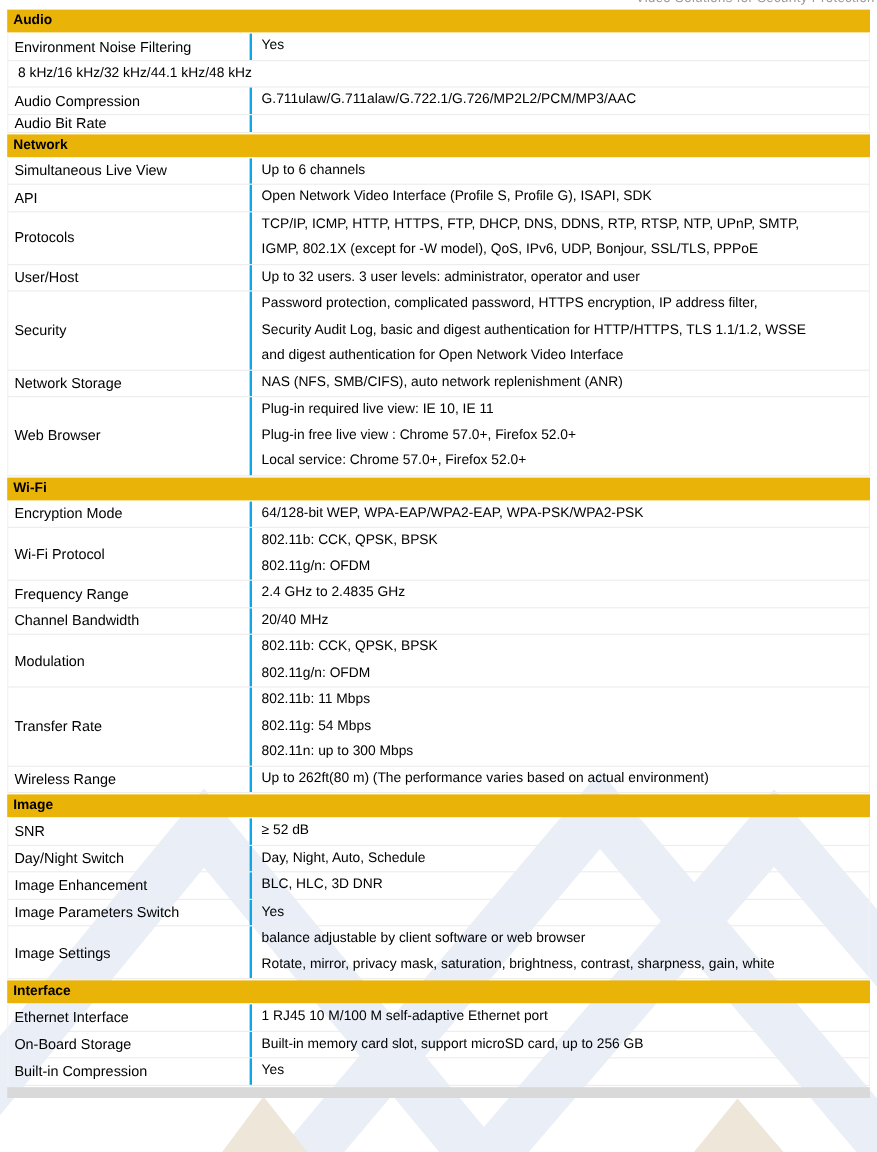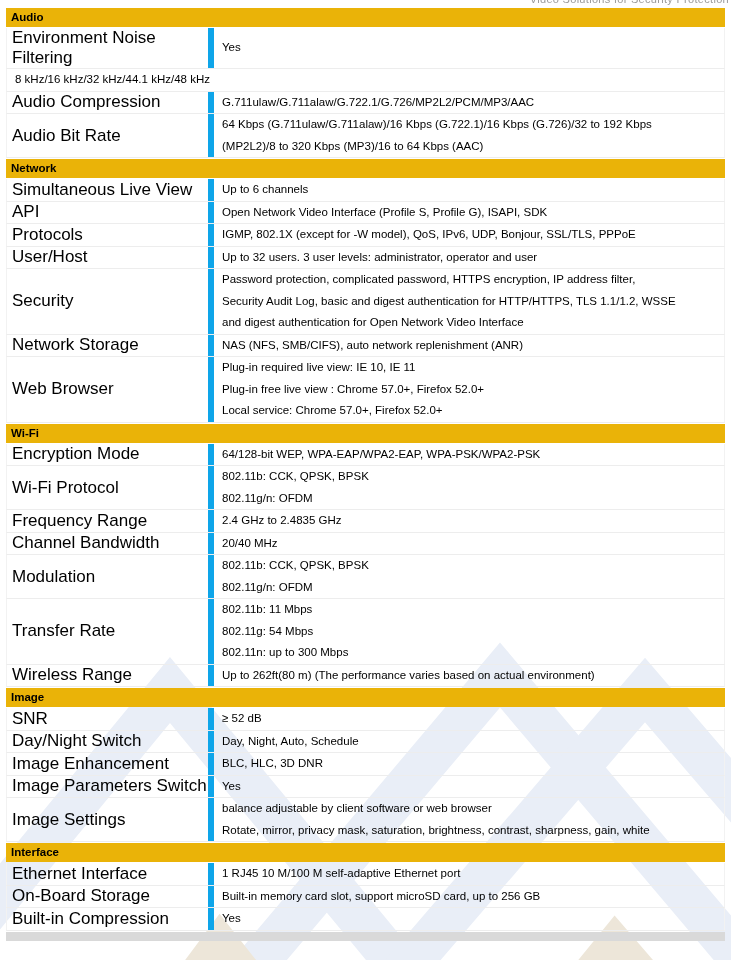--- a/index.html
+++ b/index.html
@@ -26,24 +26,24 @@
   }
   .row{
     display:flex;
     border-bottom:1px solid #ededed;
     border-left:1px solid #f2f2f2;
     border-right:1px solid #f2f2f2;
     background:transparent;
   }
   .lcell{
     width:196px;min-width:196px;
-    border-right:6px solid #0ea5e9;
+    border-right:2px solid #0ea5e9;
     display:flex;align-items:center;
     padding-left:5px;
-    font-size:17px;
+    font-size:12px;
   }
   .vcell{
     flex:1;
     padding-left:8px;
     font-size:11.5px;
     display:flex;flex-direction:column;justify-content:center;
   }
   .vline{line-height:21.5px;white-space:nowrap;}
   .next-band{
     height:9px;margin-top:1px;background:#d9d9d9;
@@ -81,41 +81,38 @@
       </div>
     </div>
     <div class="row">
       <div class="lcell">Audio Compression</div>
       <div class="vcell">
         <div class="vline">G.711ulaw/G.711alaw/G.722.1/G.726/MP2L2/PCM/MP3/AAC</div>
       </div>
     </div>
     <div class="row">
       <div class="lcell">Audio Bit Rate</div>
-      <div class="vcell">
-        <div class="vline">64 Kbps (G.711ulaw/G.711alaw)/16 Kbps (G.722.1)/16 Kbps (G.726)/32 to 192 Kbps</div>
-        <div class="vline">(MP2L2)/8 to 320 Kbps (MP3)/16 to 64 Kbps (AAC)</div>
-      </div>
     </div>
     <div class="sec-h">Network</div>
     <div class="row">
       <div class="lcell">Simultaneous Live View</div>
       <div class="vcell">
         <div class="vline">Up to 6 channels</div>
       </div>
     </div>
     <div class="row">
       <div class="lcell">API</div>
       <div class="vcell">
         <div class="vline">Open Network Video Interface (Profile S, Profile G), ISAPI, SDK</div>
       </div>
     </div>
     <div class="row">
       <div class="lcell">Protocols</div>
       <div class="vcell">
+        <div class="vline">TCP/IP, ICMP, HTTP, HTTPS, FTP, DHCP, DNS, DDNS, RTP, RTSP, NTP, UPnP, SMTP,</div>
         <div class="vline">IGMP, 802.1X (except for -W model), QoS, IPv6, UDP, Bonjour, SSL/TLS, PPPoE</div>
       </div>
     </div>
     <div class="row">
       <div class="lcell">User/Host</div>
       <div class="vcell">
         <div class="vline">Up to 32 users. 3 user levels: administrator, operator and user</div>
       </div>
     </div>
     <div class="row">

